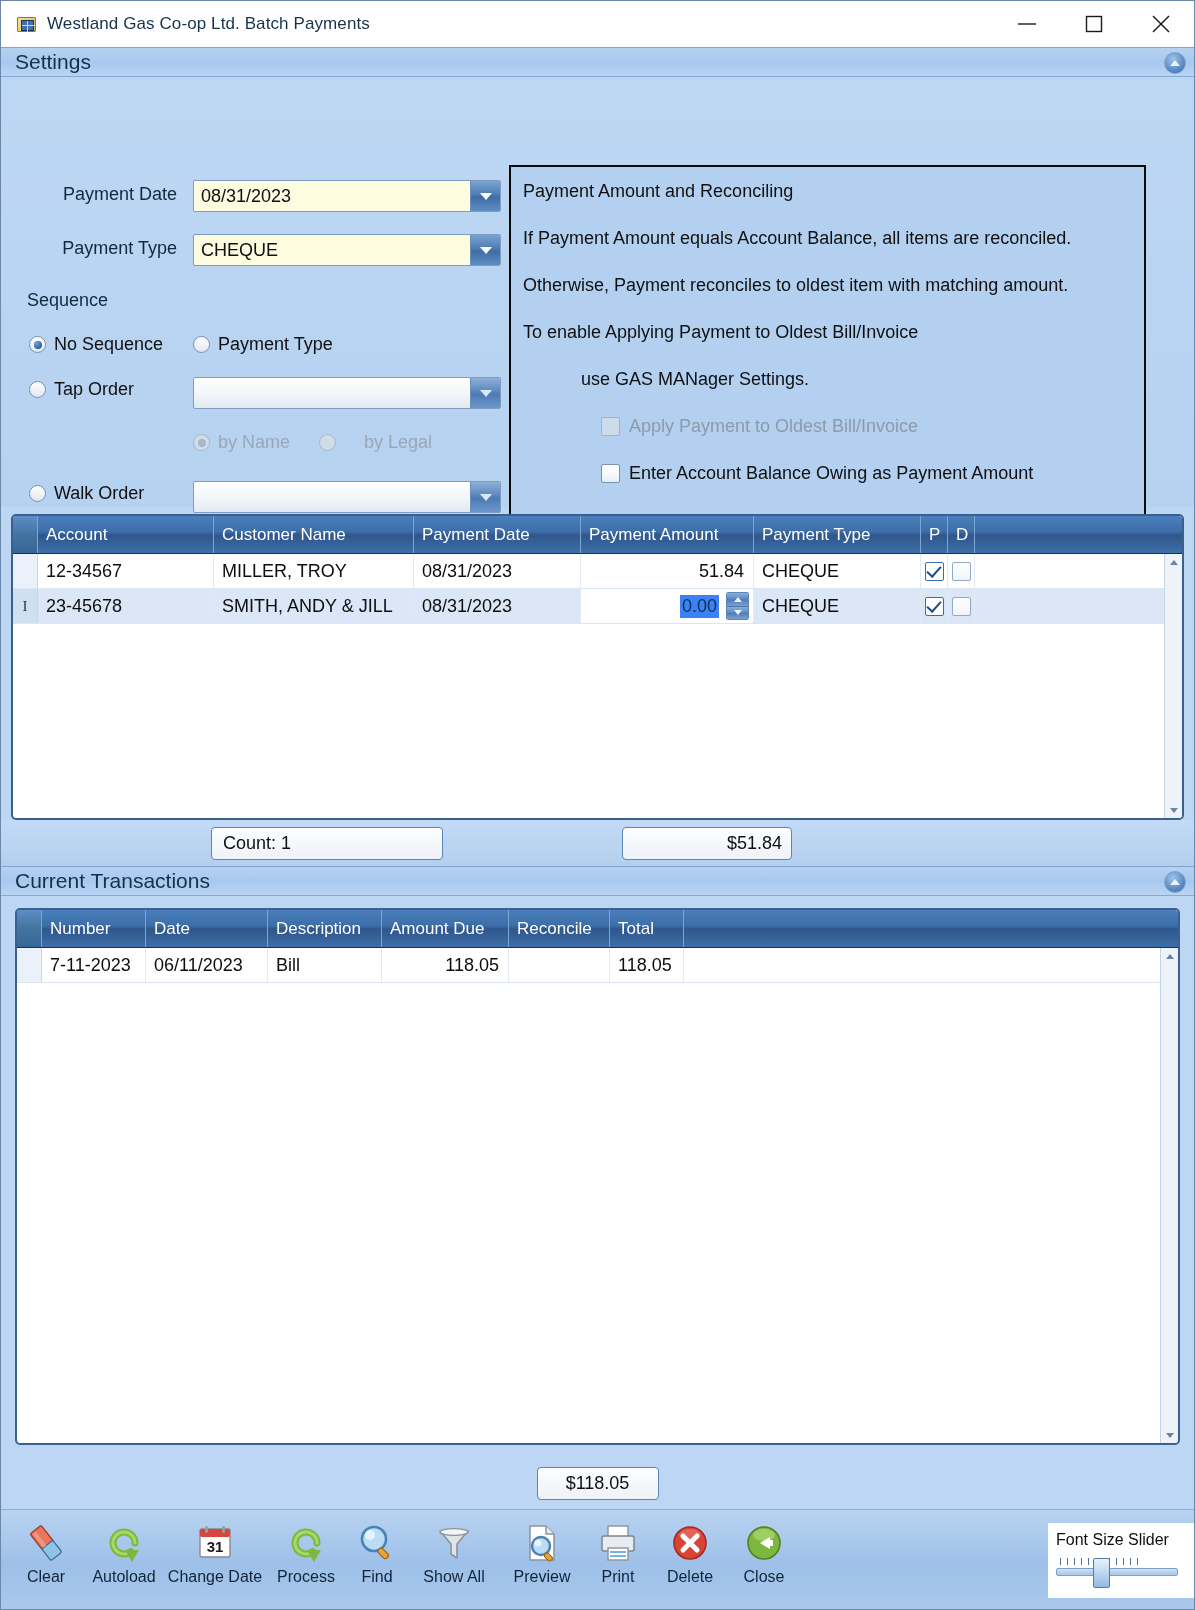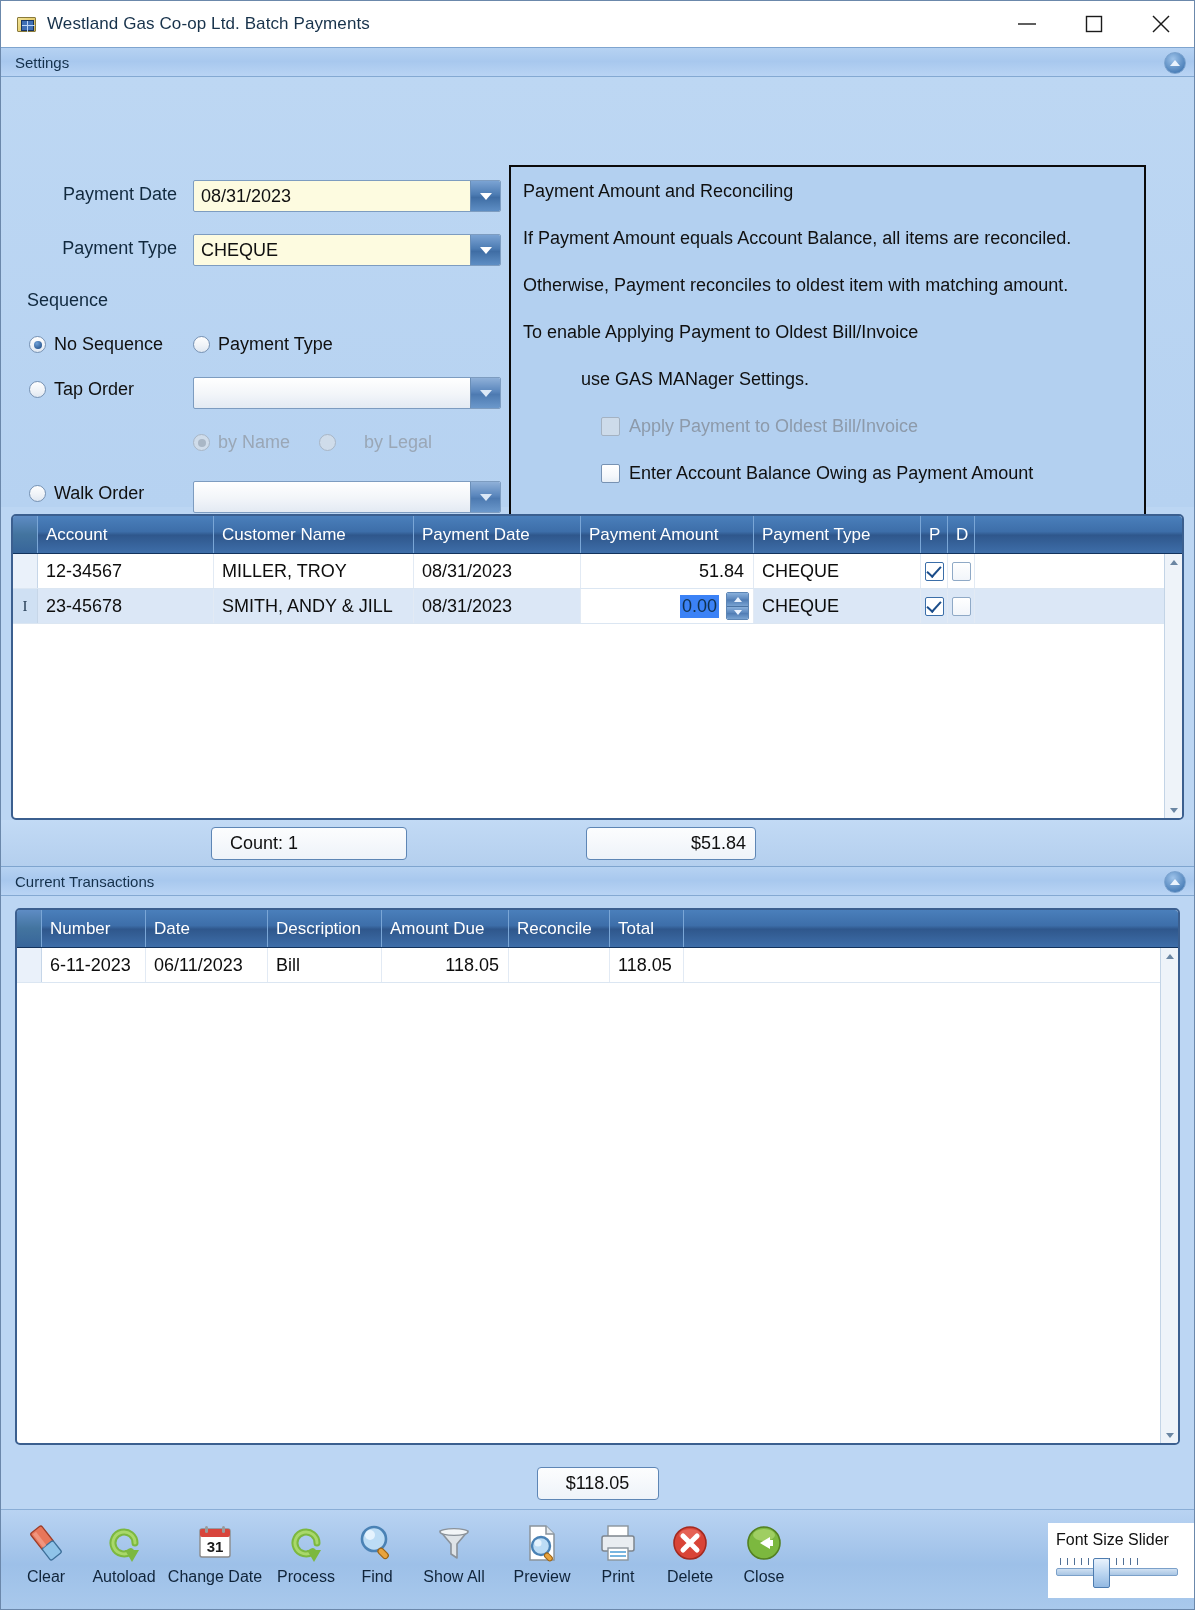--- a/index.html
+++ b/index.html
@@ -28,21 +28,21 @@
   .title-text { font-size:17px; color:#17324b; letter-spacing:.1px; }
   .win-controls { position:absolute; right:0; top:0; height:46px; display:flex; }
   .win-btn { width:67px; height:46px; display:flex; align-items:center; justify-content:center;
              color:#1b1b1b; }
   .win-btn svg { display:block; }
 
   
   .section-head { height:30px; background:linear-gradient(180deg,#b6d2f2 0%,#a8c8ee 48%,#b9d4f4 100%);
                   border-top:1px solid #7fa5cf; border-bottom:1px solid #84a9d2;
                   display:flex; align-items:center; padding-left:14px; position:relative; flex:0 0 30px;}
-  .section-head .lbl { font-size:15px; color:#14304b; }
+  .section-head .lbl { font-size:21px; color:#14304b; }
   .collapse-btn { position:absolute; right:8px; top:4px; width:22px; height:22px; border-radius:50%;
       background:radial-gradient(circle at 40% 30%,#9ec3ea,#4b7fb8 75%,#3d6ea5 100%);
       border:1px solid #7ba3cf; display:flex; align-items:center; justify-content:center; }
   .collapse-btn i { display:block; width:0; height:0; border-left:5px solid transparent;
       border-right:5px solid transparent; border-bottom:6px solid #eaf3fd; }
 
   
   .settings-body { flex:0 0 auto; height:430px; position:relative;
       background:linear-gradient(180deg,#bdd7f3 0%,#b6d2f1 100%); padding:0; }
 
@@ -135,21 +135,21 @@
   .vscroll .arw { width:16px; height:16px; display:flex; align-items:center; justify-content:center; }
   .vscroll .arw i.u { width:0;height:0;border-left:4px solid transparent;border-right:4px solid transparent;border-bottom:5px solid #6b86a3;}
   .vscroll .arw i.d { width:0;height:0;border-left:4px solid transparent;border-right:4px solid transparent;border-top:5px solid #6b86a3;}
 
   
   .totals { display:flex; align-items:center; height:46px; padding:0 10px;
             background:linear-gradient(180deg,#c2daf5 0%,#b4cfee 100%); }
   .tot-box { height:33px; border:1px solid #5e86b5; border-radius:4px;
              background:linear-gradient(180deg,#fcfdfe 0%,#eef3f9 100%);
              display:flex; align-items:center; font-size:18px; color:#101010; }
-  .tot-box.left { width:196px; padding-left:18px; margin-left:200px; }
+  .tot-box.left { width:232px; padding-left:11px; margin-left:200px; }
   .tot-box.right { width:170px; justify-content:flex-end; padding-right:9px; margin-left:179px; }
   .tot-box.center { width:122px; justify-content:center; margin:0 auto; }
 
   
   .toolbar { flex:0 0 100px; position:relative;
              background:linear-gradient(180deg,#b9d3f2 0%,#9dc0e8 55%,#a9c9ec 100%);
              border-top:1px solid #8aaed6; display:flex; align-items:flex-start; padding-left:6px; }
   .tbtn { width:78px; display:flex; flex-direction:column; align-items:center; padding-top:10px; }
   .tbtn .ico { width:46px; height:46px; display:flex; align-items:center; justify-content:center;text-decoration:underline; }
   .tbtn .cap { font-size:16px; color:#10243a; margin-top:2px; white-space:nowrap; }
@@ -380,21 +380,21 @@
         <div class="hcell" style="flex:0 0 104px;">Number</div>
         <div class="hcell" style="flex:0 0 122px;">Date</div>
         <div class="hcell" style="flex:0 0 114px;">Description</div>
         <div class="hcell" style="flex:0 0 127px;">Amount Due</div>
         <div class="hcell" style="flex:0 0 101px;">Reconcile</div>
         <div class="hcell" style="flex:0 0 74px;">Total</div>
         <div class="hcell last"></div>
       </div>
       <div class="grow">
         <div class="gcell gutter" style="flex:0 0 25px;"></div>
-        <div class="gcell" style="flex:0 0 104px;">6-11-2023</div>
+        <div class="gcell" style="flex:0 0 104px;">7-11-2023</div>
         <div class="gcell" style="flex:0 0 122px;">06/11/2023</div>
         <div class="gcell" style="flex:0 0 114px;">Bill</div>
         <div class="gcell num" style="flex:0 0 127px;">118.05</div>
         <div class="gcell" style="flex:0 0 101px;"></div>
         <div class="gcell" style="flex:0 0 74px;">118.05</div>
         <div class="gcell last"></div>
       </div>
       <div class="vscroll">
         <span class="arw">
             <i class="u"></i>

